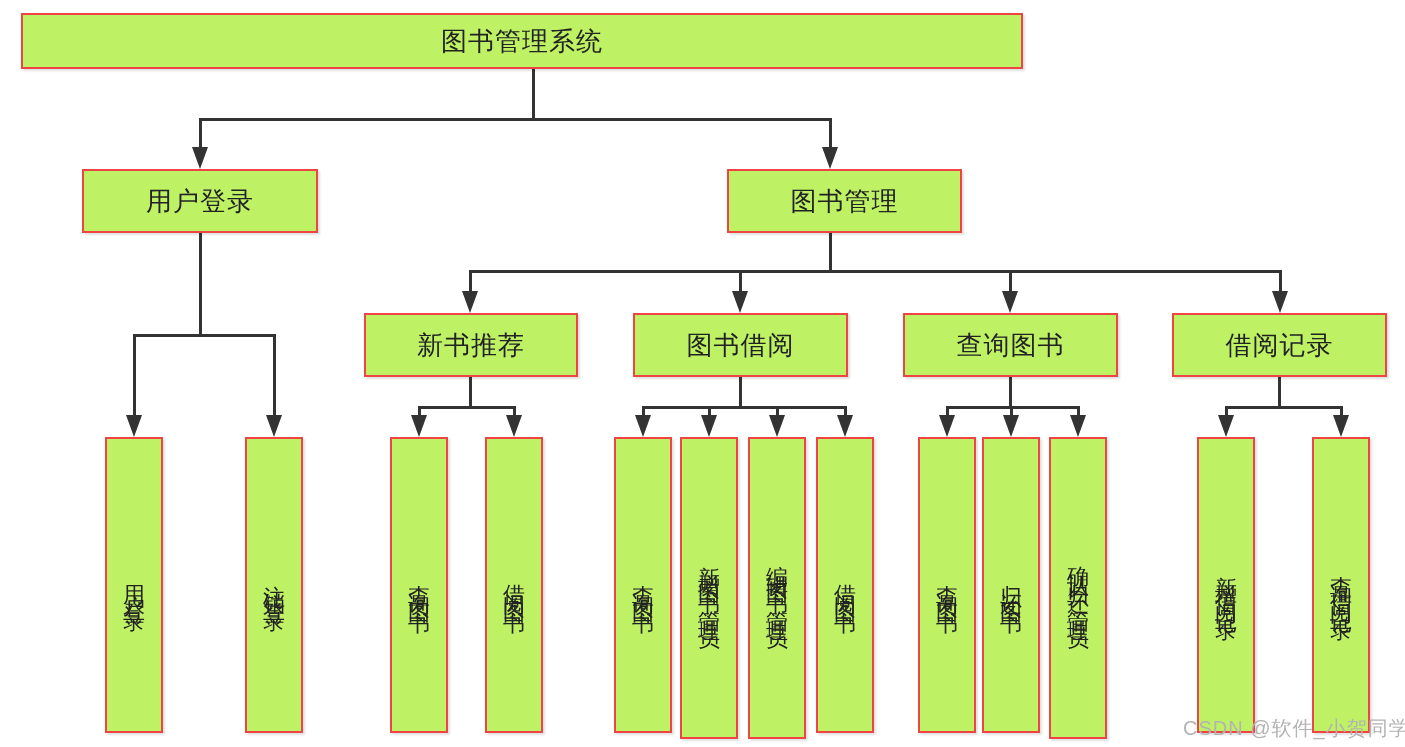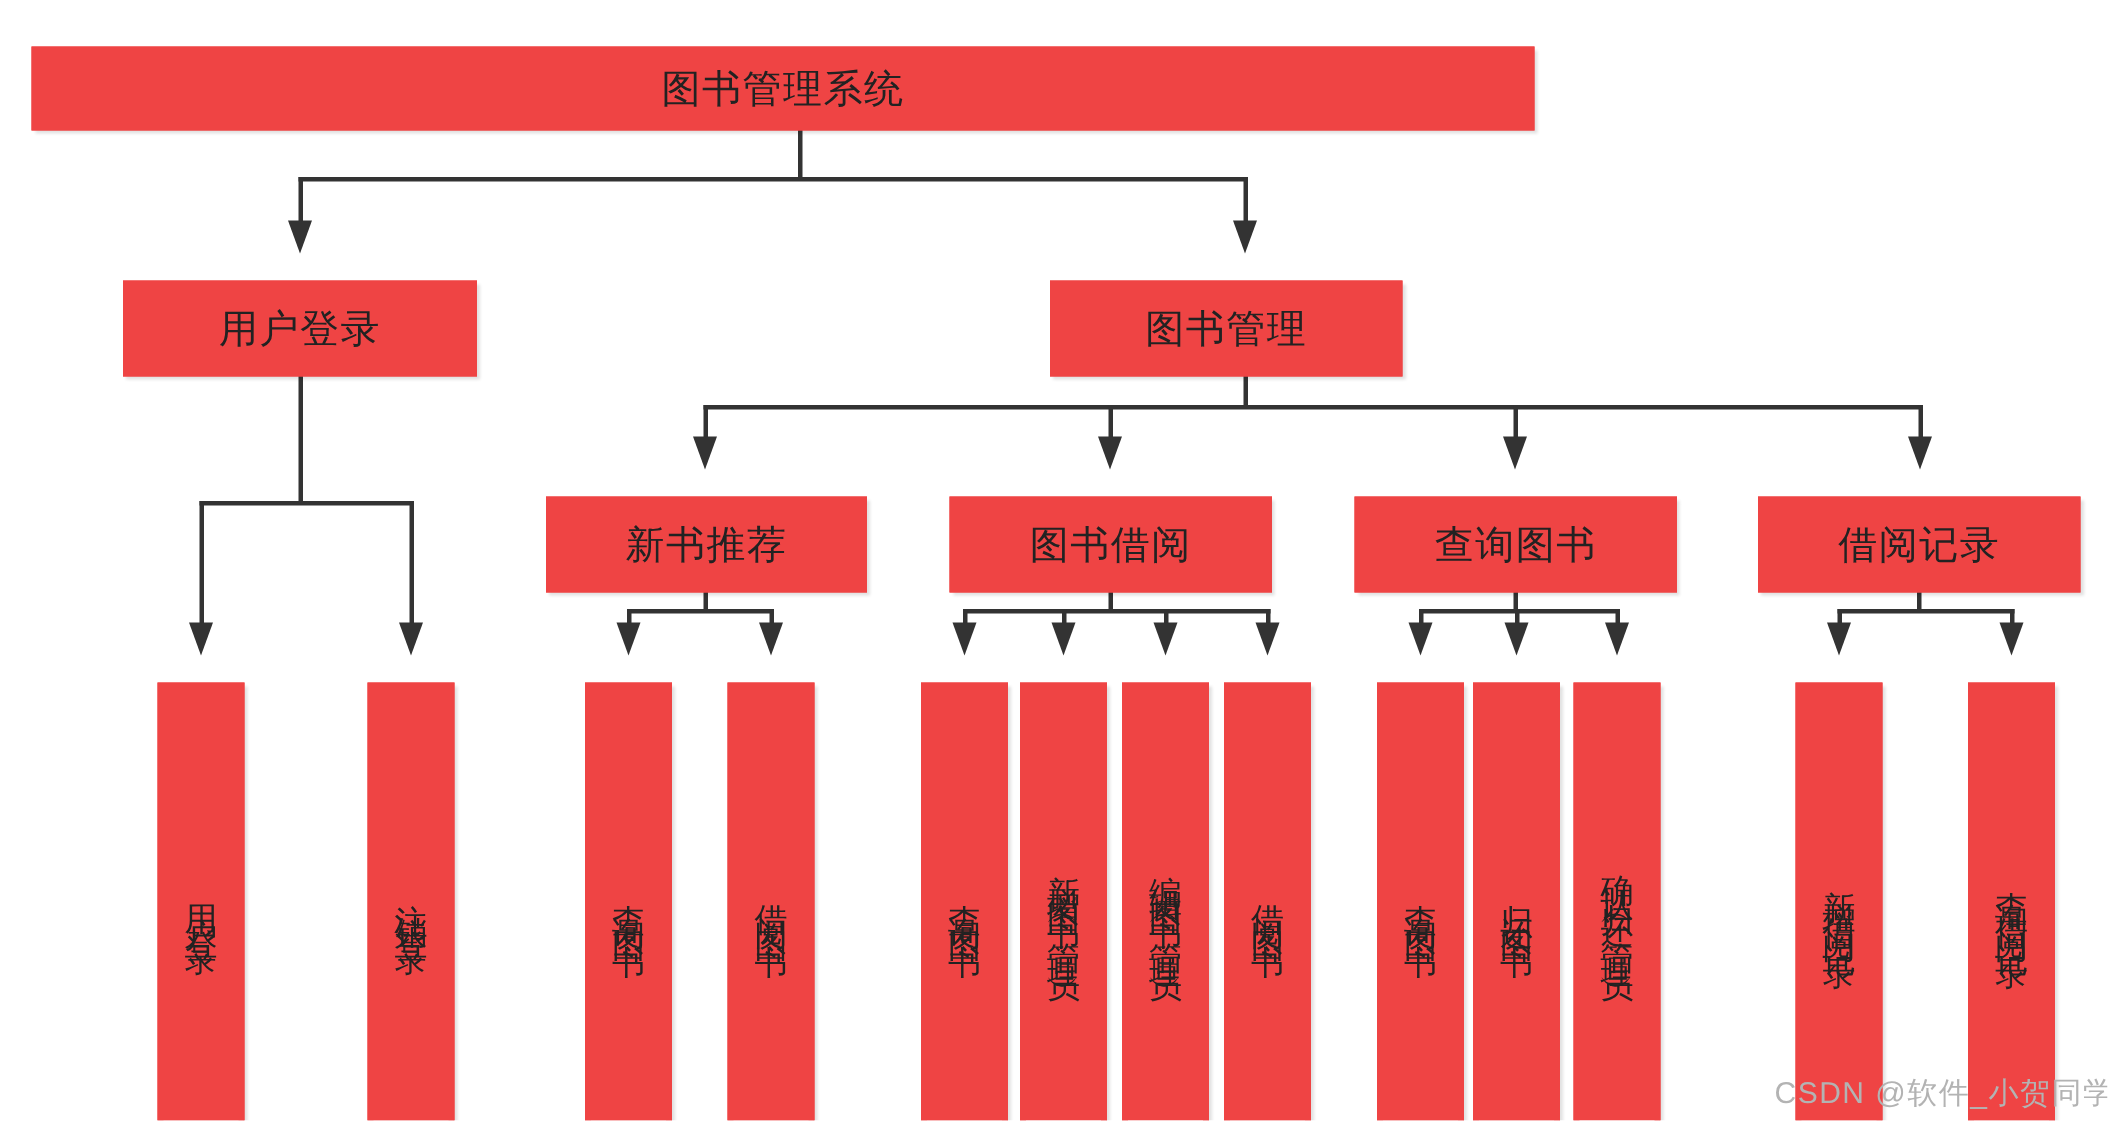--- a/index.html
+++ b/index.html
@@ -8,29 +8,28 @@
     width: 1405px;
     height: 747px;
     background: #ffffff;
     font-family: "Liberation Sans", sans-serif;
     overflow: hidden;
   }
   
   .box, .vbox {
     position: absolute;
     box-sizing: border-box;
-    background: #ef4444;
-    border: 4px solid #ef4444;
+    background: #bef264;
+    border: 2px solid #ef4444;
     color: #222222;
     display: flex;
     align-items: center;
     justify-content: center;
     z-index: 1;
     box-shadow: 2px 2px 2px rgba(0,0,0,0.12);
-    margin-top: 18px;
   }
   .box  { font-size: 26px; letter-spacing: 1px; }
   .vbox {
     font-size: 22px;
     writing-mode: vertical-rl;
     letter-spacing: 9px;
     text-align: center;
     line-height: 1;
   }
   
@@ -61,21 +60,21 @@
   }
 </style>
 </head>
 <body>
 
 <div class="stage">
 
   <div class="box" style="left:21px; top:13px; width:1002px; height:56px;">图书管理系统</div>
 
   <div class="box" style="left:82px; top:169px; width:236px; height:64px;">用户登录</div>
-  <div class="box" style="left:700px; top:169px; width:235px; height:64px;">图书管理</div>
+  <div class="box" style="left:727px; top:169px; width:235px; height:64px;">图书管理</div>
 
   <div class="box" style="left:633px; top:313px; width:215px; height:64px;">图书借阅</div>
   <div class="box" style="left:364px; top:313px; width:214px; height:64px;">新书推荐</div>
   <div class="box" style="left:903px; top:313px; width:215px; height:64px;">查询图书</div>
   <div class="box" style="left:1172px; top:313px; width:215px; height:64px;">借阅记录</div>
 
   <div class="vbox" style="left:105px; top:437px; width:58px; height:296px;">用户登录</div>
   <div class="vbox" style="left:245px; top:437px; width:58px; height:296px;">注销登录</div>
 
   <div class="vbox" style="left:390px; top:437px; width:58px; height:296px;">查询图书</div>

